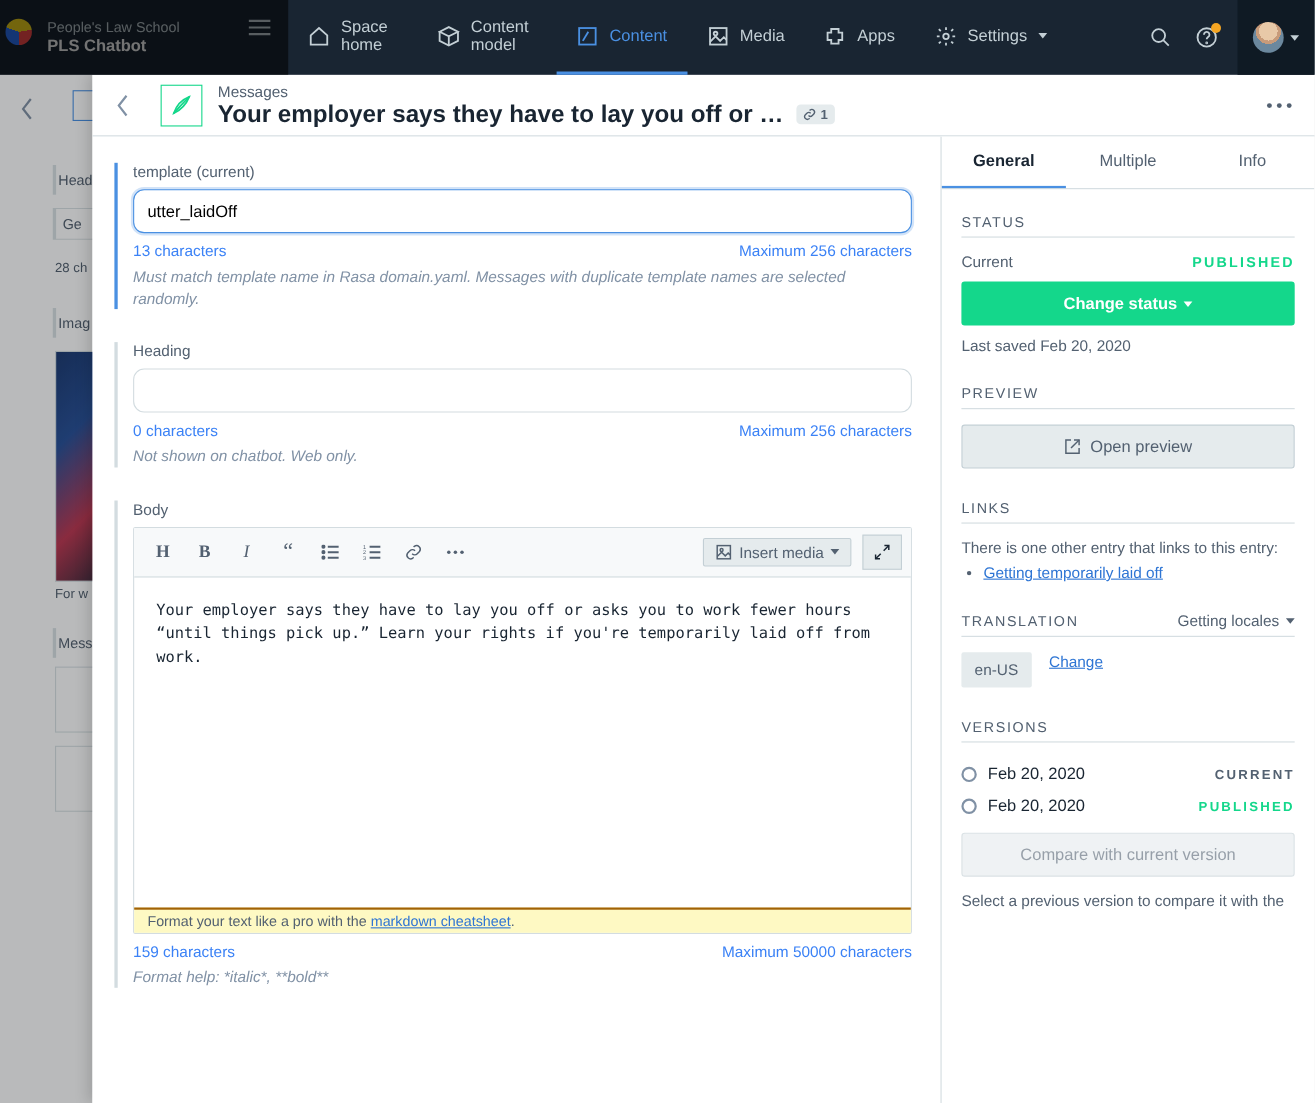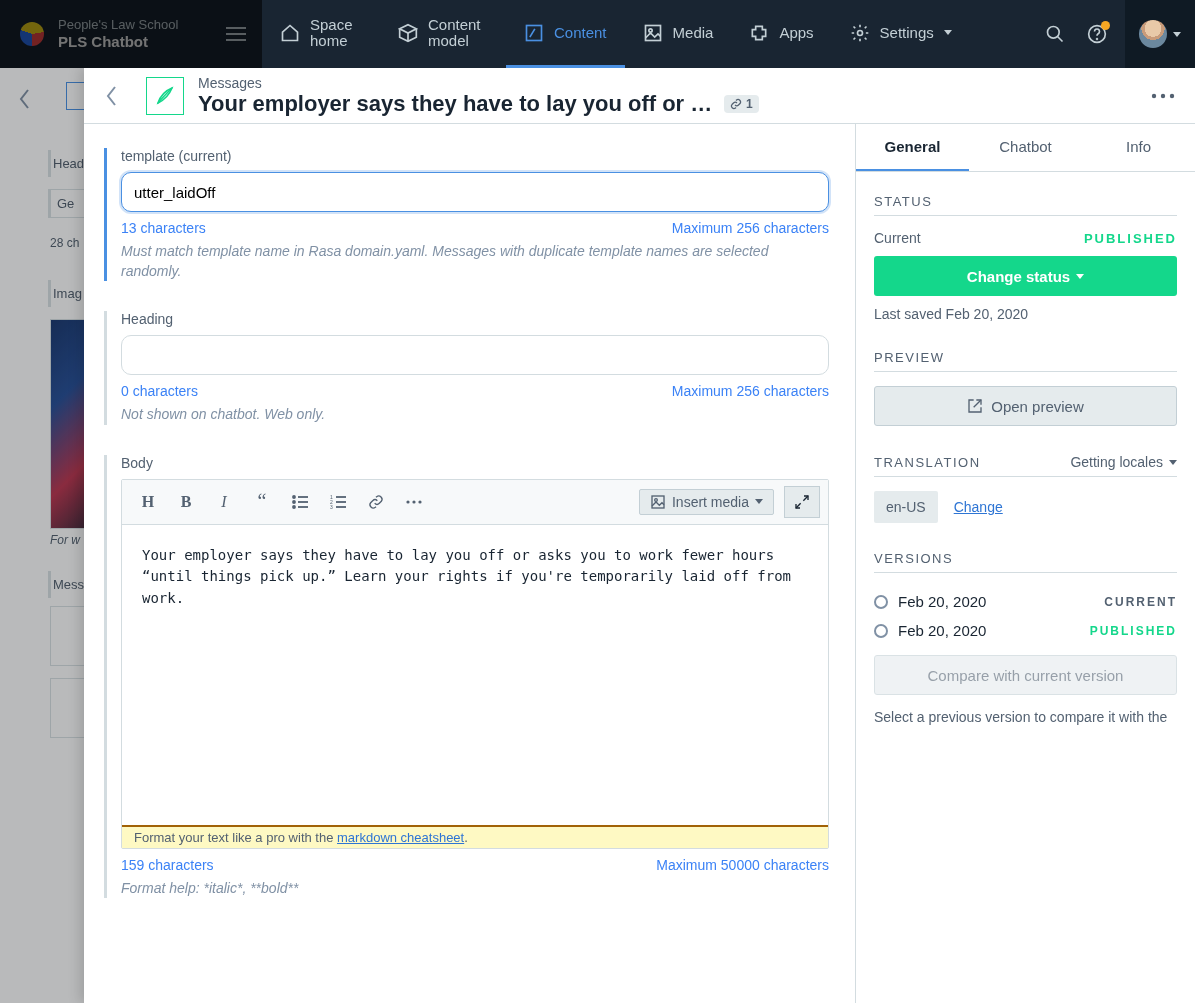--- a/index.html
+++ b/index.html
@@ -1,42 +1,42 @@
 <!DOCTYPE html>
 <html><head>
 <meta charset="utf-8">
 <style>
   * { box-sizing: border-box; }
   html, body { margin:0; padding:0; height:100%; font-family: -apple-system, BlinkMacSystemFont, "Segoe UI", Helvetica, Arial, sans-serif; color:#192532; }
   body { width:1195px; height:1003px; overflow:hidden; background:#f7f9fa; }
 
   
   .topbar { position:absolute; top:0; left:0; right:0; height:68px; background:#192532; color:#fff; display:flex; align-items:center; z-index:5; }
-  .topbar .left-block { display:flex; align-items:center; min-width:262px; padding-left:20px; }
+  .topbar .left-block { display:flex; align-items:flex-start; min-width:262px; padding-left:5px; }
   .logo { width:24px; height:24px; border-radius:50%; background: conic-gradient(#ffe11e 0 80deg, #ff4d4d 80deg 180deg, #2e75ff 180deg 290deg, #ffe11e 290deg 360deg); margin-right:14px; }
   .space-label { font-size:13px; color:#c3cfd5; line-height:16px; }
   .space-name { font-size:15px; font-weight:700; color:#fff; line-height:18px; }
   .hamburger { margin-left:auto; margin-right:16px; cursor:pointer; }
   .hamburger svg { display:block; }
 
   .top-nav { display:flex; align-self:stretch; }
   .nav-item { display:flex; align-items:center; padding:0 18px; color:#c3cfd5; font-size:15px; gap:10px; border-bottom:3px solid transparent; cursor:pointer; }
   .nav-item .two-line { line-height:16px; font-size:15px; }
   .nav-item.active { color:#4a90e2; border-bottom-color:#4a90e2; }
   .top-actions { margin-left:auto; display:flex; align-items:center; gap:22px; padding-right:18px; height:100%; }
   .icon-btn { color:#c3cfd5; cursor:pointer; position:relative; }
   .badge-dot { position:absolute; top:-3px; right:-3px; width:9px; height:9px; border-radius:50%; background:#f5a623; }
   .avatar-block { display:flex; align-items:center; height:100%; padding:0 14px; background:#0f1a24; gap:6px; cursor:pointer; }
   .avatar { width:28px; height:28px; border-radius:50%; background: radial-gradient(circle at 50% 30%, #e8c9a8 0 35%, #c89b7a 35% 48%, #6b889e 48% 100%); }
 
   
   .under-page { position:absolute; top:68px; left:0; bottom:0; width:100px; background:#f7f9fa; z-index:0; }
   .under-page .item { border-left:3px solid #d3dce0; margin:12px 0 0 48px; padding:6px 0 6px 2px; font-size:13px; color:#536171; white-space:nowrap; overflow:hidden; }
   .under-page .img-thumb { margin:12px 0 0 50px; width:60px; height:210px; background:linear-gradient(135deg,#1e3c72,#2a5298,#b83a54,#1e2b3a); border:1px solid #d3dce0; }
-  .under-page .caption { margin:4px 0 0 50px; font-size:12px; color:#536171; font-style:italic; }
+  .under-page .caption { margin:4px 0 0 50px; font-size:12px; color:#536171; }
   .under-page .back-chev { position:absolute; top:20px; left:18px; color:#8091a5; }
   .under-page .entry-icon { position:absolute; top:14px; left:66px; width:28px; height:28px; border:1px solid #4a90e2; }
   .dimmer { position:absolute; top:0; left:0; width:262px; height:68px; background:rgba(0,0,0,.55); z-index:6; pointer-events:none;}
   .dimmer2 { position:absolute; top:68px; left:0; width:84px; bottom:0; background:rgba(0,0,0,.25); z-index:3; pointer-events:none;}
 
   
   .panel { position:absolute; top:68px; left:84px; right:0; bottom:0; background:#fff; z-index:4; display:flex; flex-direction:column; box-shadow:-4px 0 12px rgba(0,0,0,.15); }
 
   .panel-header { height:56px; border-bottom:1px solid #d3dce0; display:flex; align-items:center; padding:0 20px 0 8px; gap:14px; }
   .panel-back { width:40px; height:40px; display:flex; align-items:center; justify-content:center; color:#8091a5; cursor:pointer; }
@@ -333,21 +333,21 @@
           <span>159 characters</span>
           <span>Maximum 50000 characters</span>
         </div>
         <div class="field-help">Format help: *italic*, **bold**</div>
       </div>
     </div>
 
     <div class="sidebar">
       <div class="sb-tabs">
         <div class="sb-tab active">General</div>
-        <div class="sb-tab">Chatbot</div>
+        <div class="sb-tab">Multiple</div>
         <div class="sb-tab">Info</div>
       </div>
       <div class="sb-content">
         <div class="sb-block">
           <div class="sb-heading">STATUS</div>
           <div class="sb-row">
             <span>Current</span>
             <span class="pub">PUBLISHED</span>
           </div>
           <button class="btn-green">
@@ -362,30 +362,37 @@
           <button class="btn-gray">
             <svg width="16" height="16" viewBox="0 0 24 24" fill="none" stroke="currentColor" stroke-width="2">
                 <path d="M14 3h7v7"></path>
                 <path d="M10 14 L21 3"></path>
                 <path d="M21 14v7H3V3h7"></path>
               </svg>
             <span>Open preview</span>
           </button>
         </div>
 
+        <div class="sb-block">
+          <div class="sb-heading">LINKS</div>
+          <div>There is one other entry that links to this entry:</div>
+          <ul class="link-list">
+              <li><span class="link-text">Getting temporarily laid off</span></li>
+            </ul>
+        </div>
 
         <div class="sb-block">
           <div class="sb-heading" style="display:flex; justify-content:space-between; align-items:center;">
             <span>TRANSLATION</span>
             <span style="display:flex; align-items:center; gap:6px; text-transform:none; letter-spacing:0; font-size:14px; cursor:pointer;">
               <span>Getting locales</span>
               <span class="chev-down"></span>
             </span>
           </div>
-          <div style="display:flex; align-items:center; gap:16px; margin-top:10px;">
+          <div style="display:flex; gap:16px; margin-top:10px;">
             <span class="locale-chip">en-US</span>
             <span class="link-text">Change</span>
           </div>
         </div>
 
         <div class="sb-block">
           <div class="sb-heading">VERSIONS</div>
           <div id="versions-container">
               <div class="version-row">
     <span style="display:flex;align-items:center;gap:10px;">

